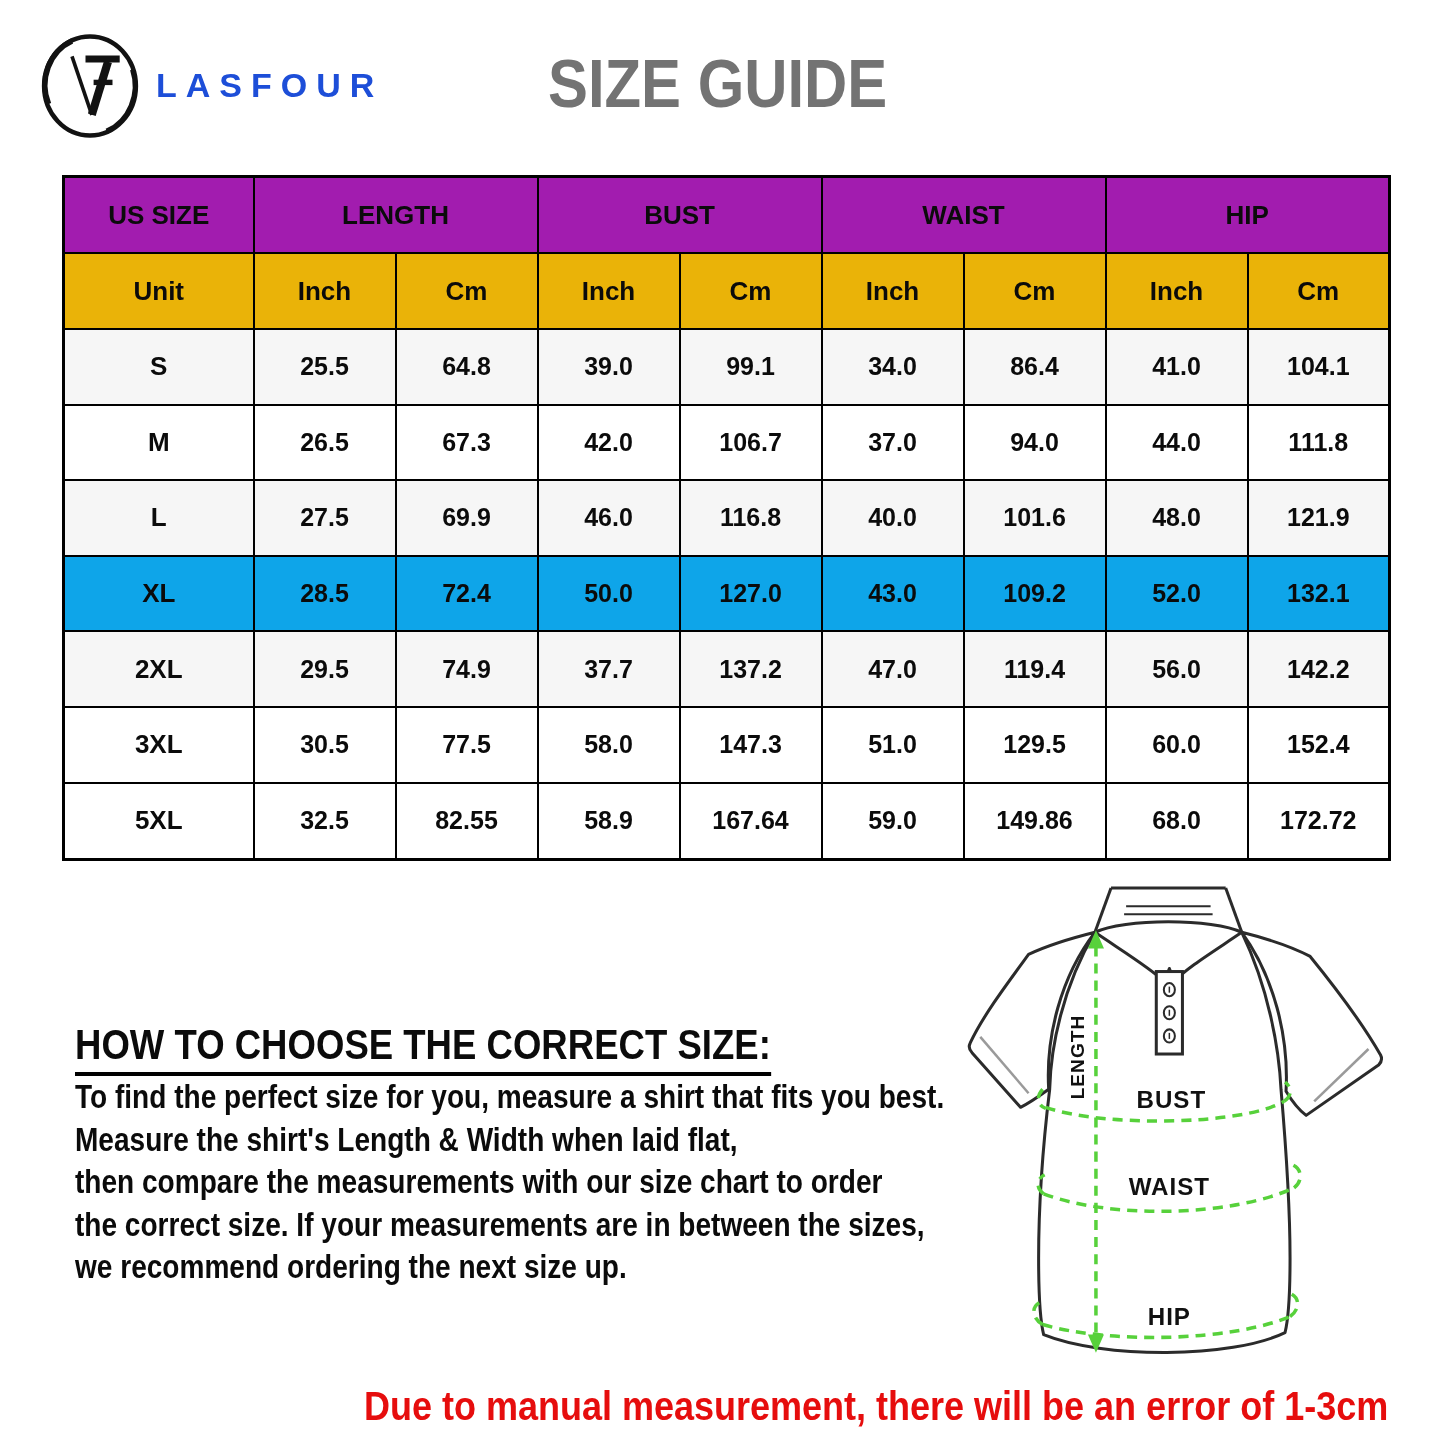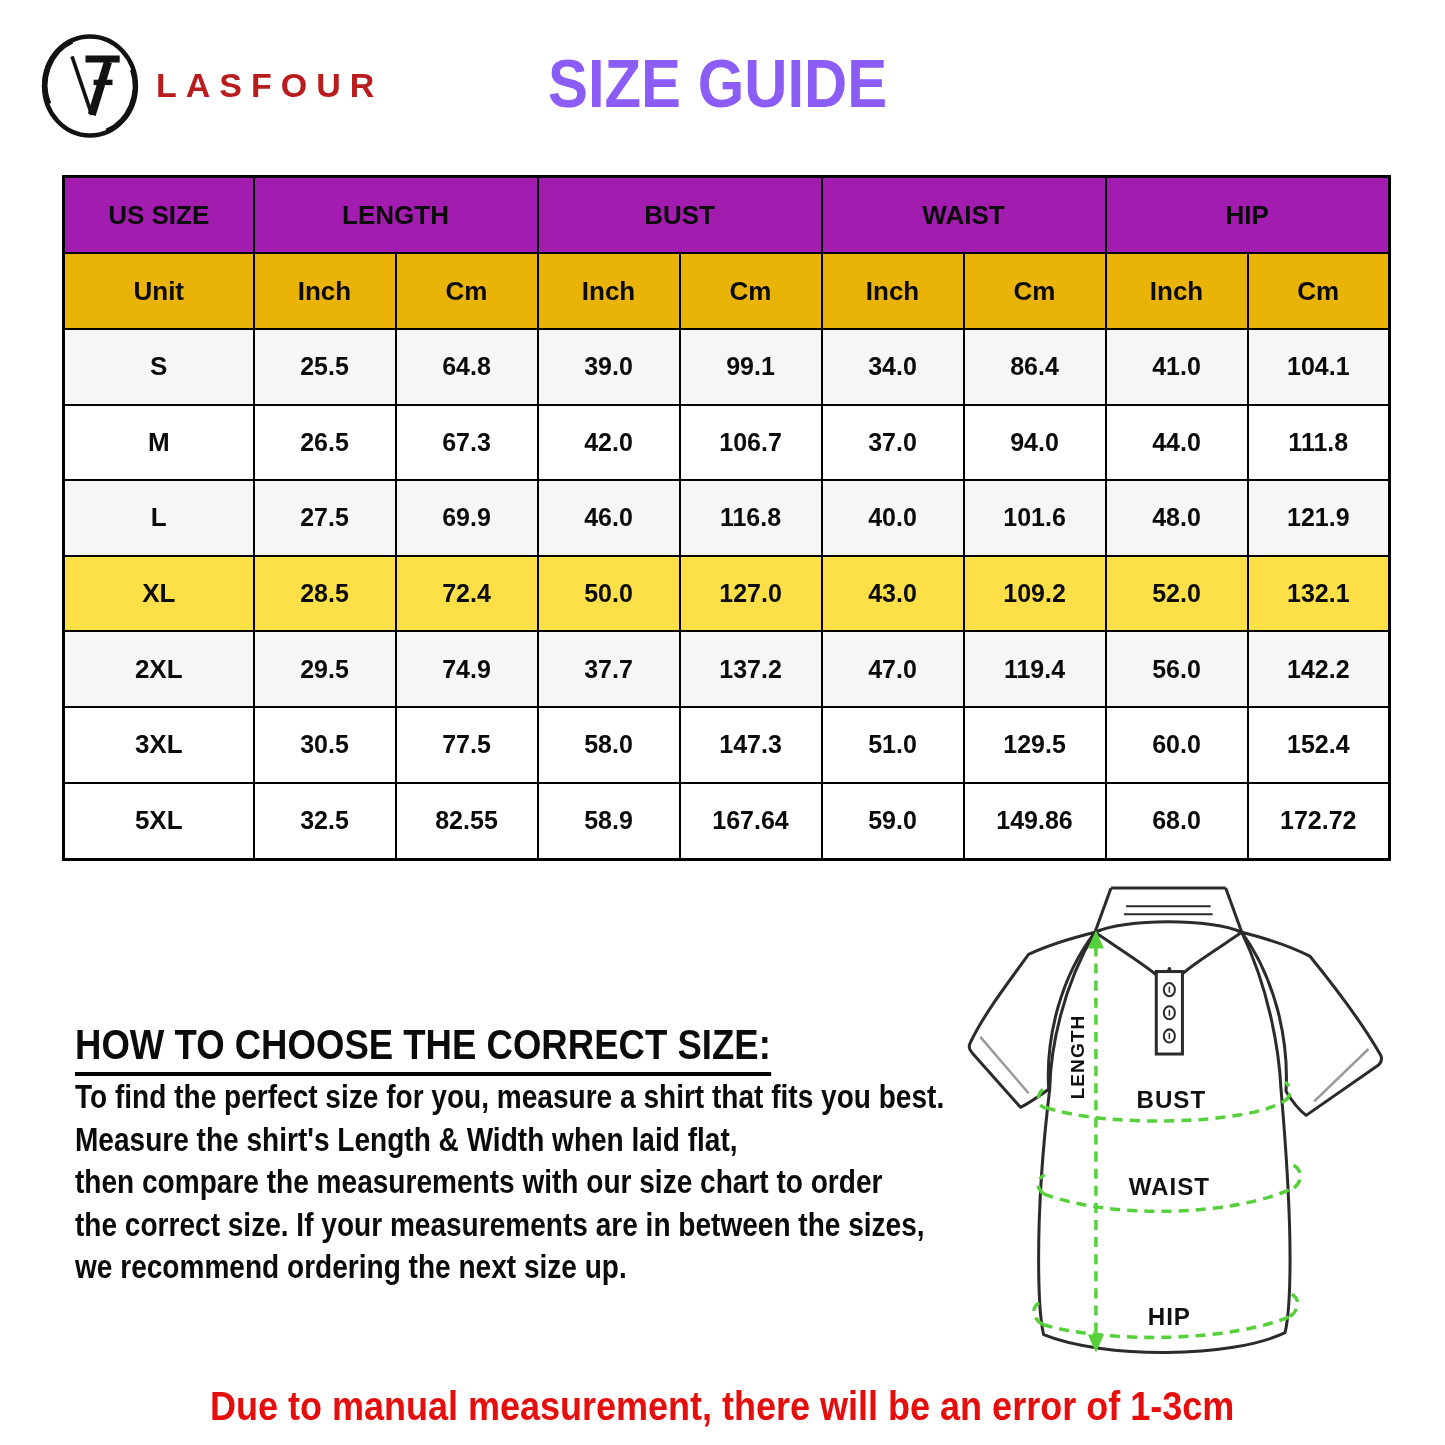--- a/index.html
+++ b/index.html
@@ -2,45 +2,45 @@
 <html><head>
 <meta charset="utf-8">
 <style>
   html,body{margin:0;padding:0;background:#fff;}
   #page{position:relative;width:1445px;height:1445px;background:#ffffff;overflow:hidden;
         font-family:"Liberation Sans",sans-serif;color:#0b0b0b;}
   .abs{position:absolute;}
   .cond{display:inline-block;transform:scaleX(0.85);transform-origin:0 50%;white-space:nowrap;}
 
   
-  #brand-text{left:156px;top:66px;font-size:34px;font-weight:bold;letter-spacing:9px;color:#b91c1c;}
-  #page-title{left:548px;top:44px;font-size:68px;font-weight:bold;color:#8b5cf6;}
+  #brand-text{left:156px;top:66px;font-size:34px;font-weight:bold;letter-spacing:9px;color:#1d4ed8;}
+  #page-title{left:548px;top:44px;font-size:68px;font-weight:bold;color:#737373;}
   #page-title .cond{transform:scaleX(0.88);}
 
   
   #size-table{left:62px;top:175px;}
   table{border-collapse:collapse;table-layout:fixed;width:1328px;height:686px;
         border:3px solid #000;}
   th,td{border:2px solid #000;text-align:center;vertical-align:middle;
         font-weight:bold;padding:0;}
   tr.group-header th{background:#a21caf;font-size:26px;}
   tr.unit-row td{font-size:26px;background:#eab308;}
   td.size-cell{font-size:26px;}
   td.value-cell{font-size:25px;}
   tr.row-alt td{background:#f6f6f6;}
-  tr.row-hl td{background:#fde047;}
+  tr.row-hl td{background:#0ea5e9;}
   tr.row-plain td{background:#ffffff;}
 
   
   #howto-heading{left:75px;top:1020px;font-size:43px;font-weight:bold;}
   #howto-heading .cond{padding-bottom:3px;border-bottom:4px solid #000;}
   #howto-body{left:75px;top:1076px;font-size:33px;font-weight:bold;line-height:42.5px;}
 
   
-  #footnote{left:0;top:1384px;width:1445px;text-align:center;
+  #footnote{left:0;top:1384px;width:1445px;text-align:right;
             font-size:40px;font-weight:bold;}
   #footnote .cond{transform:scaleX(0.9);transform-origin:50% 50%;}
 
   
   #shirt-diagram{left:942px;top:876px;}
   svg text{font-family:"Liberation Sans",sans-serif;}
 </style>
 </head>
 <body>
 

